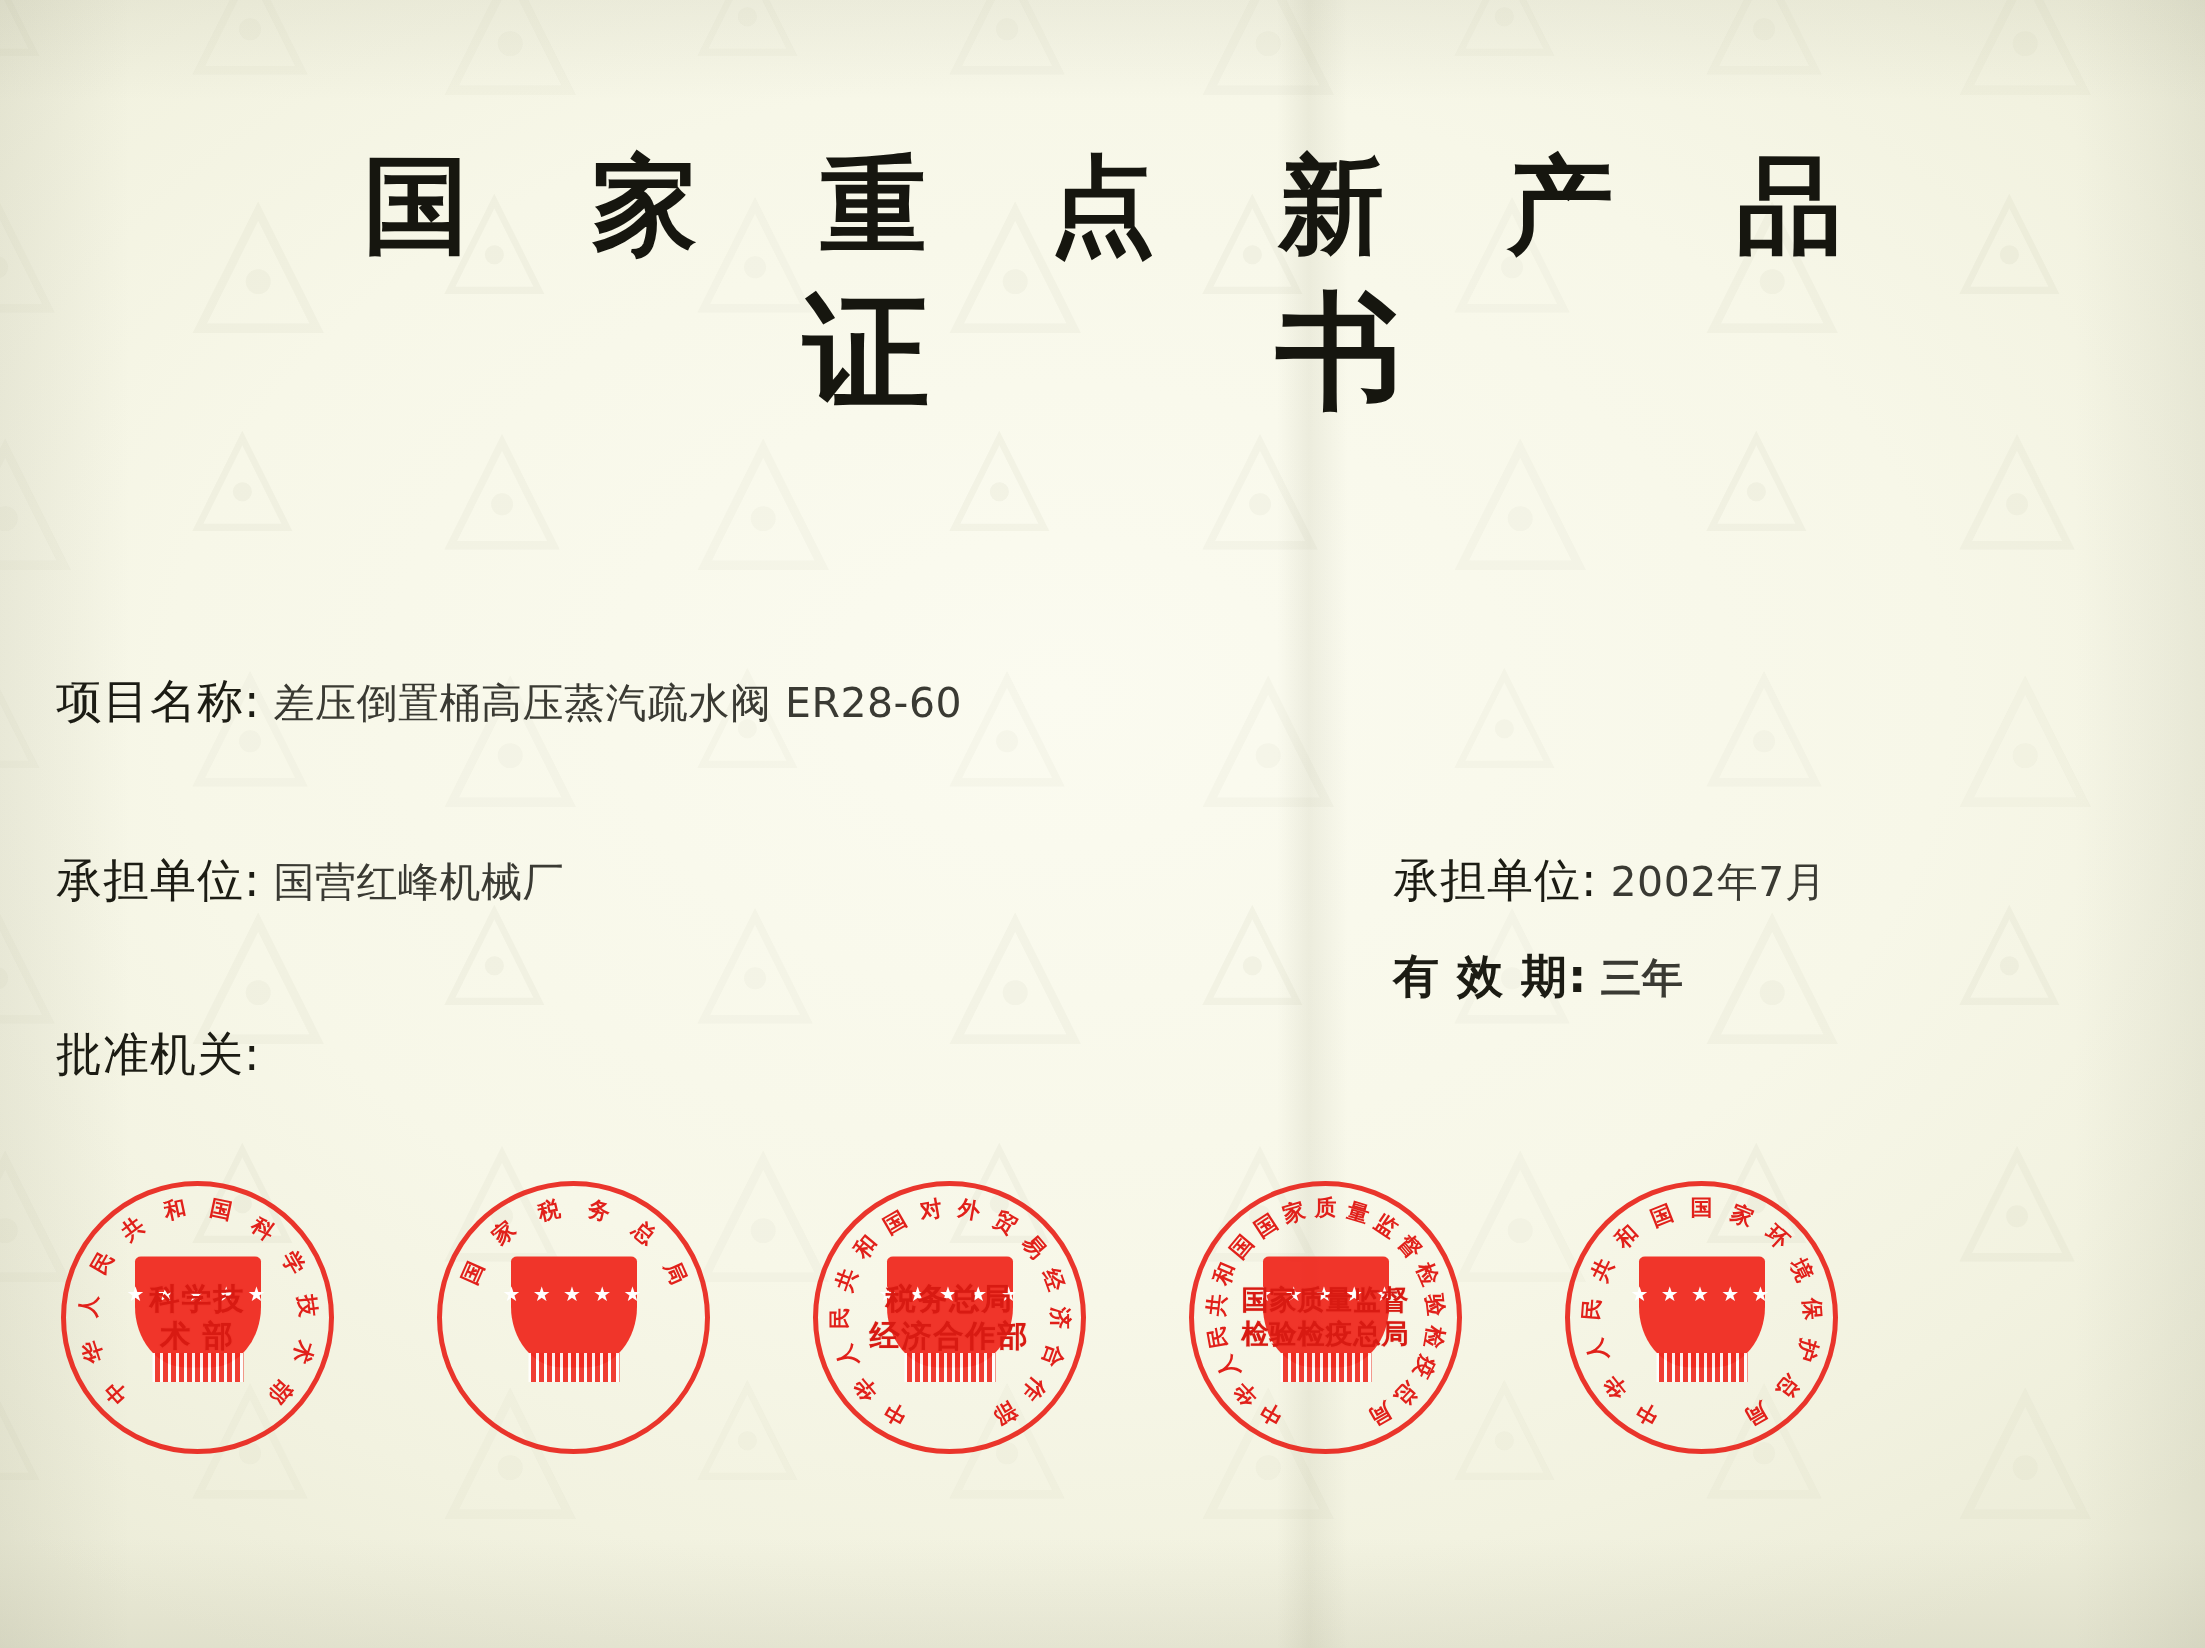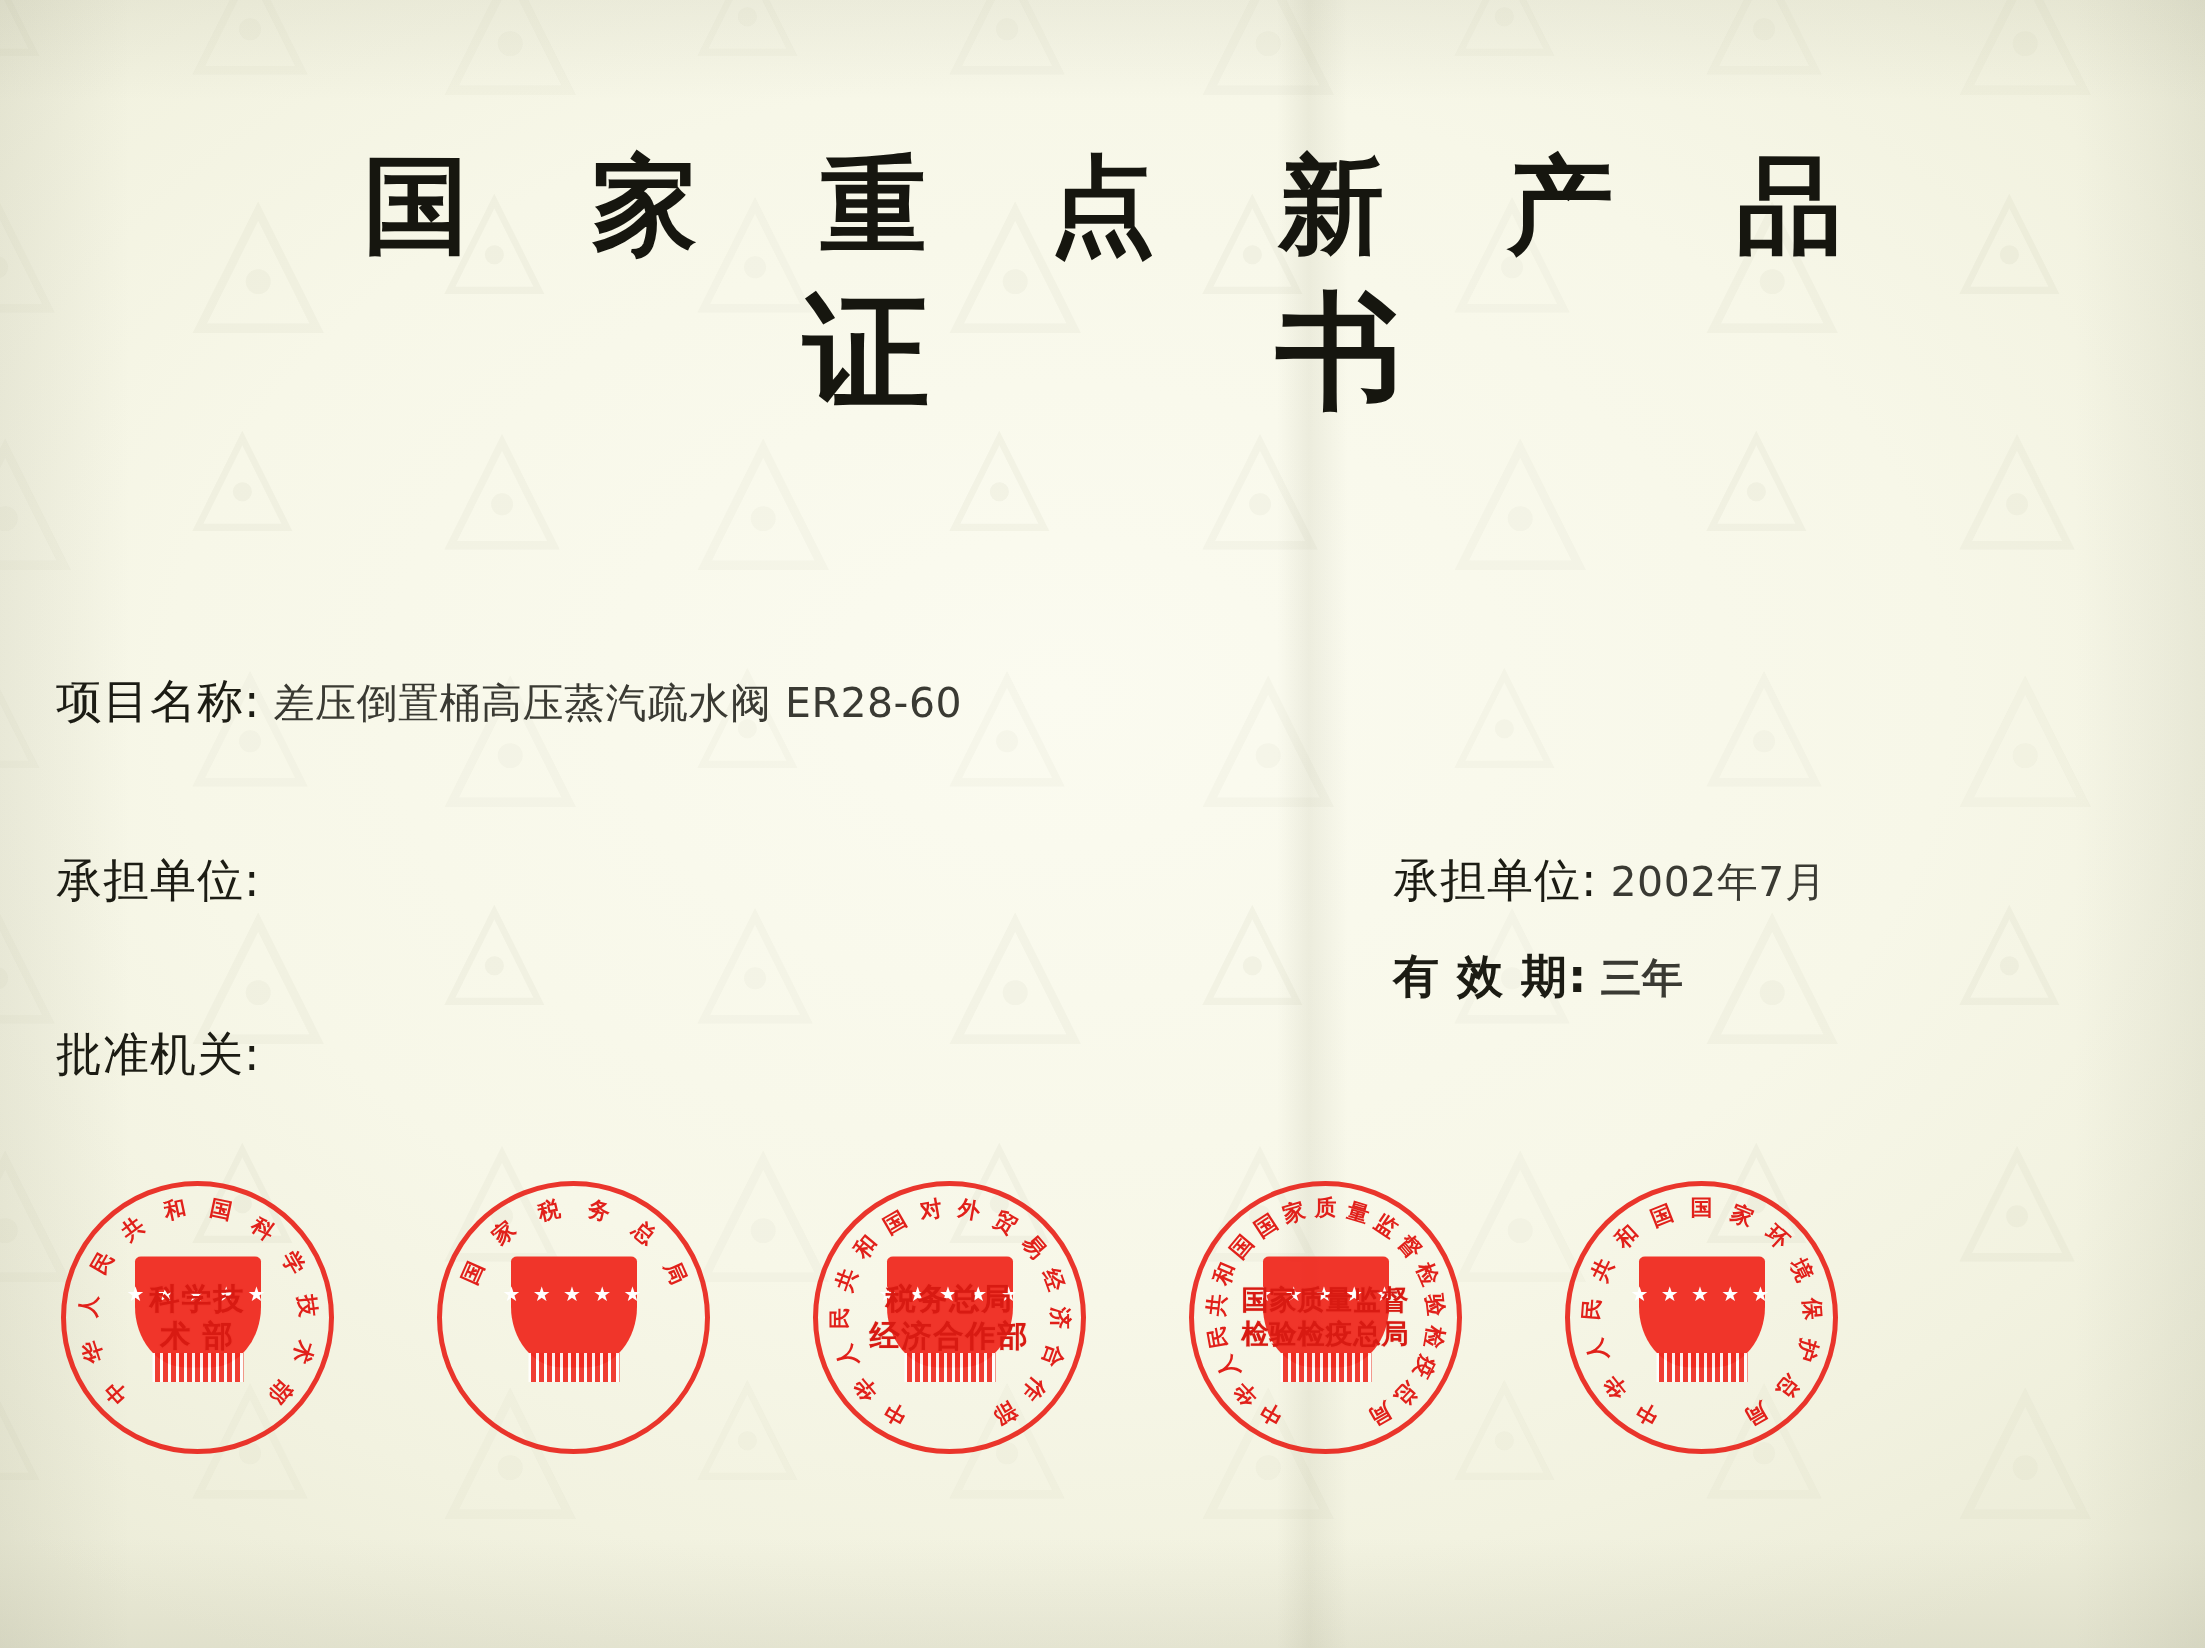--- a/index.html
+++ b/index.html
@@ -333,20 +333,21 @@
   <div class="fields">
 
     <div class="field-row" id="row-project-name">
       <span class="f-label">项目名称:</span>
       <span class="f-value">差压倒置桶高压蒸汽疏水阀 ER28-60</span>
     </div>
 
 
     <div class="field-row" id="row-undertaker">
       <span class="f-label">承担单位:</span>
+      <span class="f-value">国营红峰机械厂</span>
     </div>
 
     <div class="field-row" id="row-issue-date">
       <span class="f-label">承担单位:</span>
       <span class="f-value">2002年7月</span>
     </div>
 
     <div class="field-row" id="row-validity">
       <span class="f-label">有 效 期:</span>
       <span class="f-value">三年</span>

